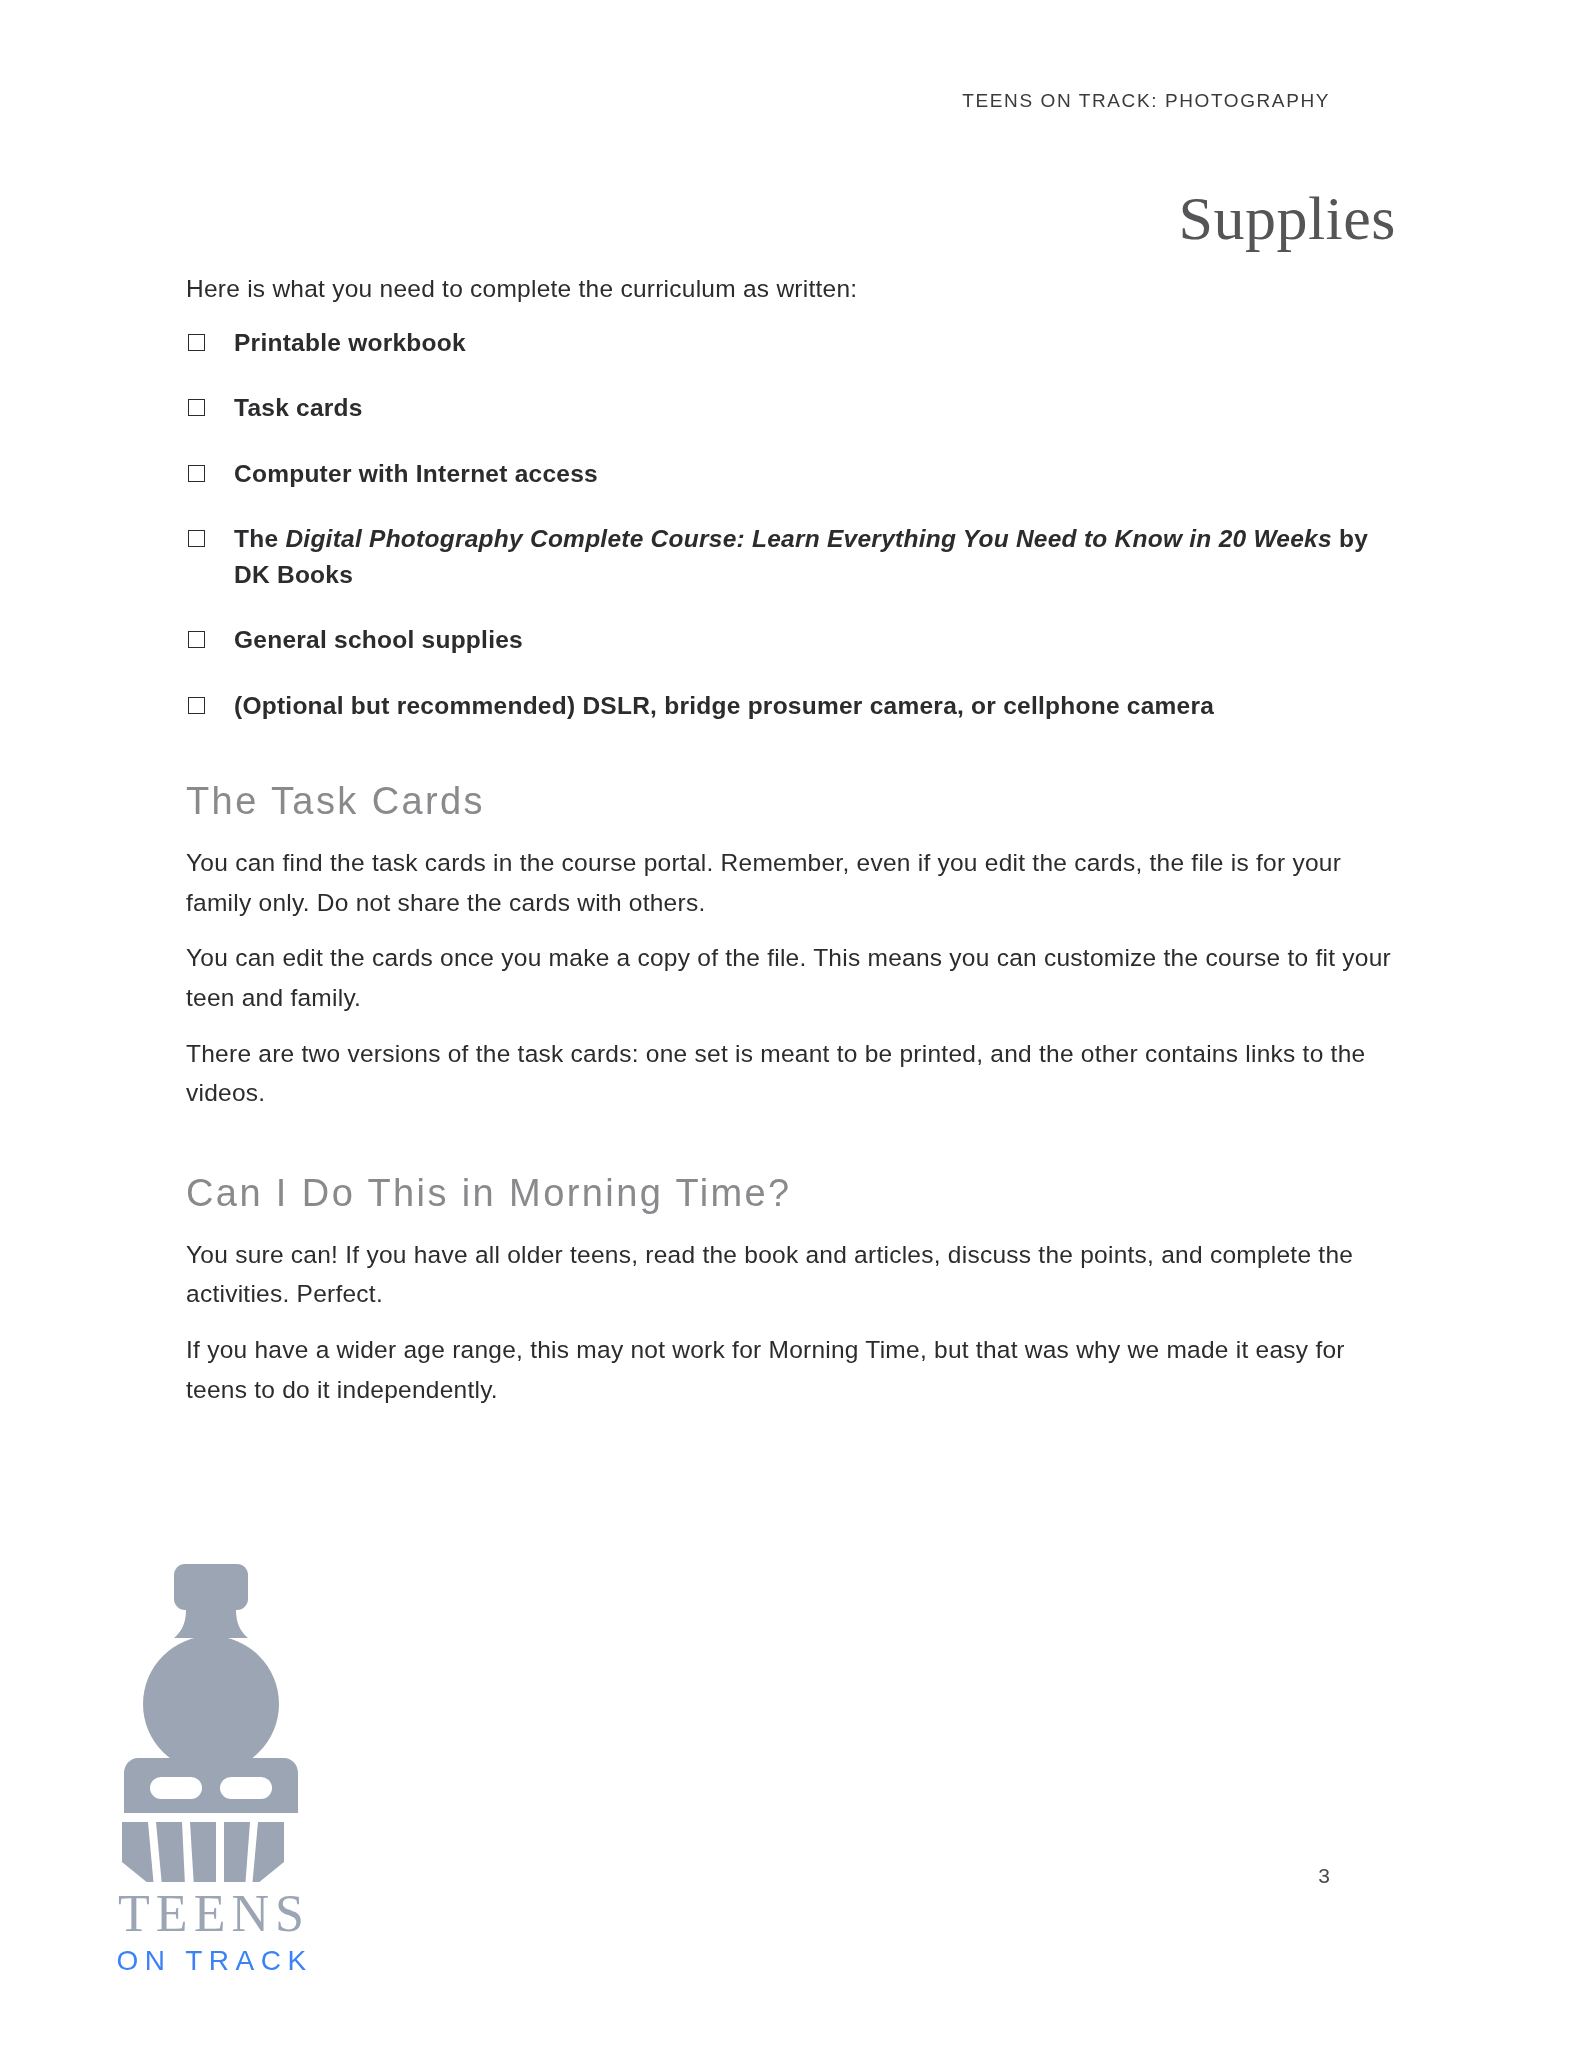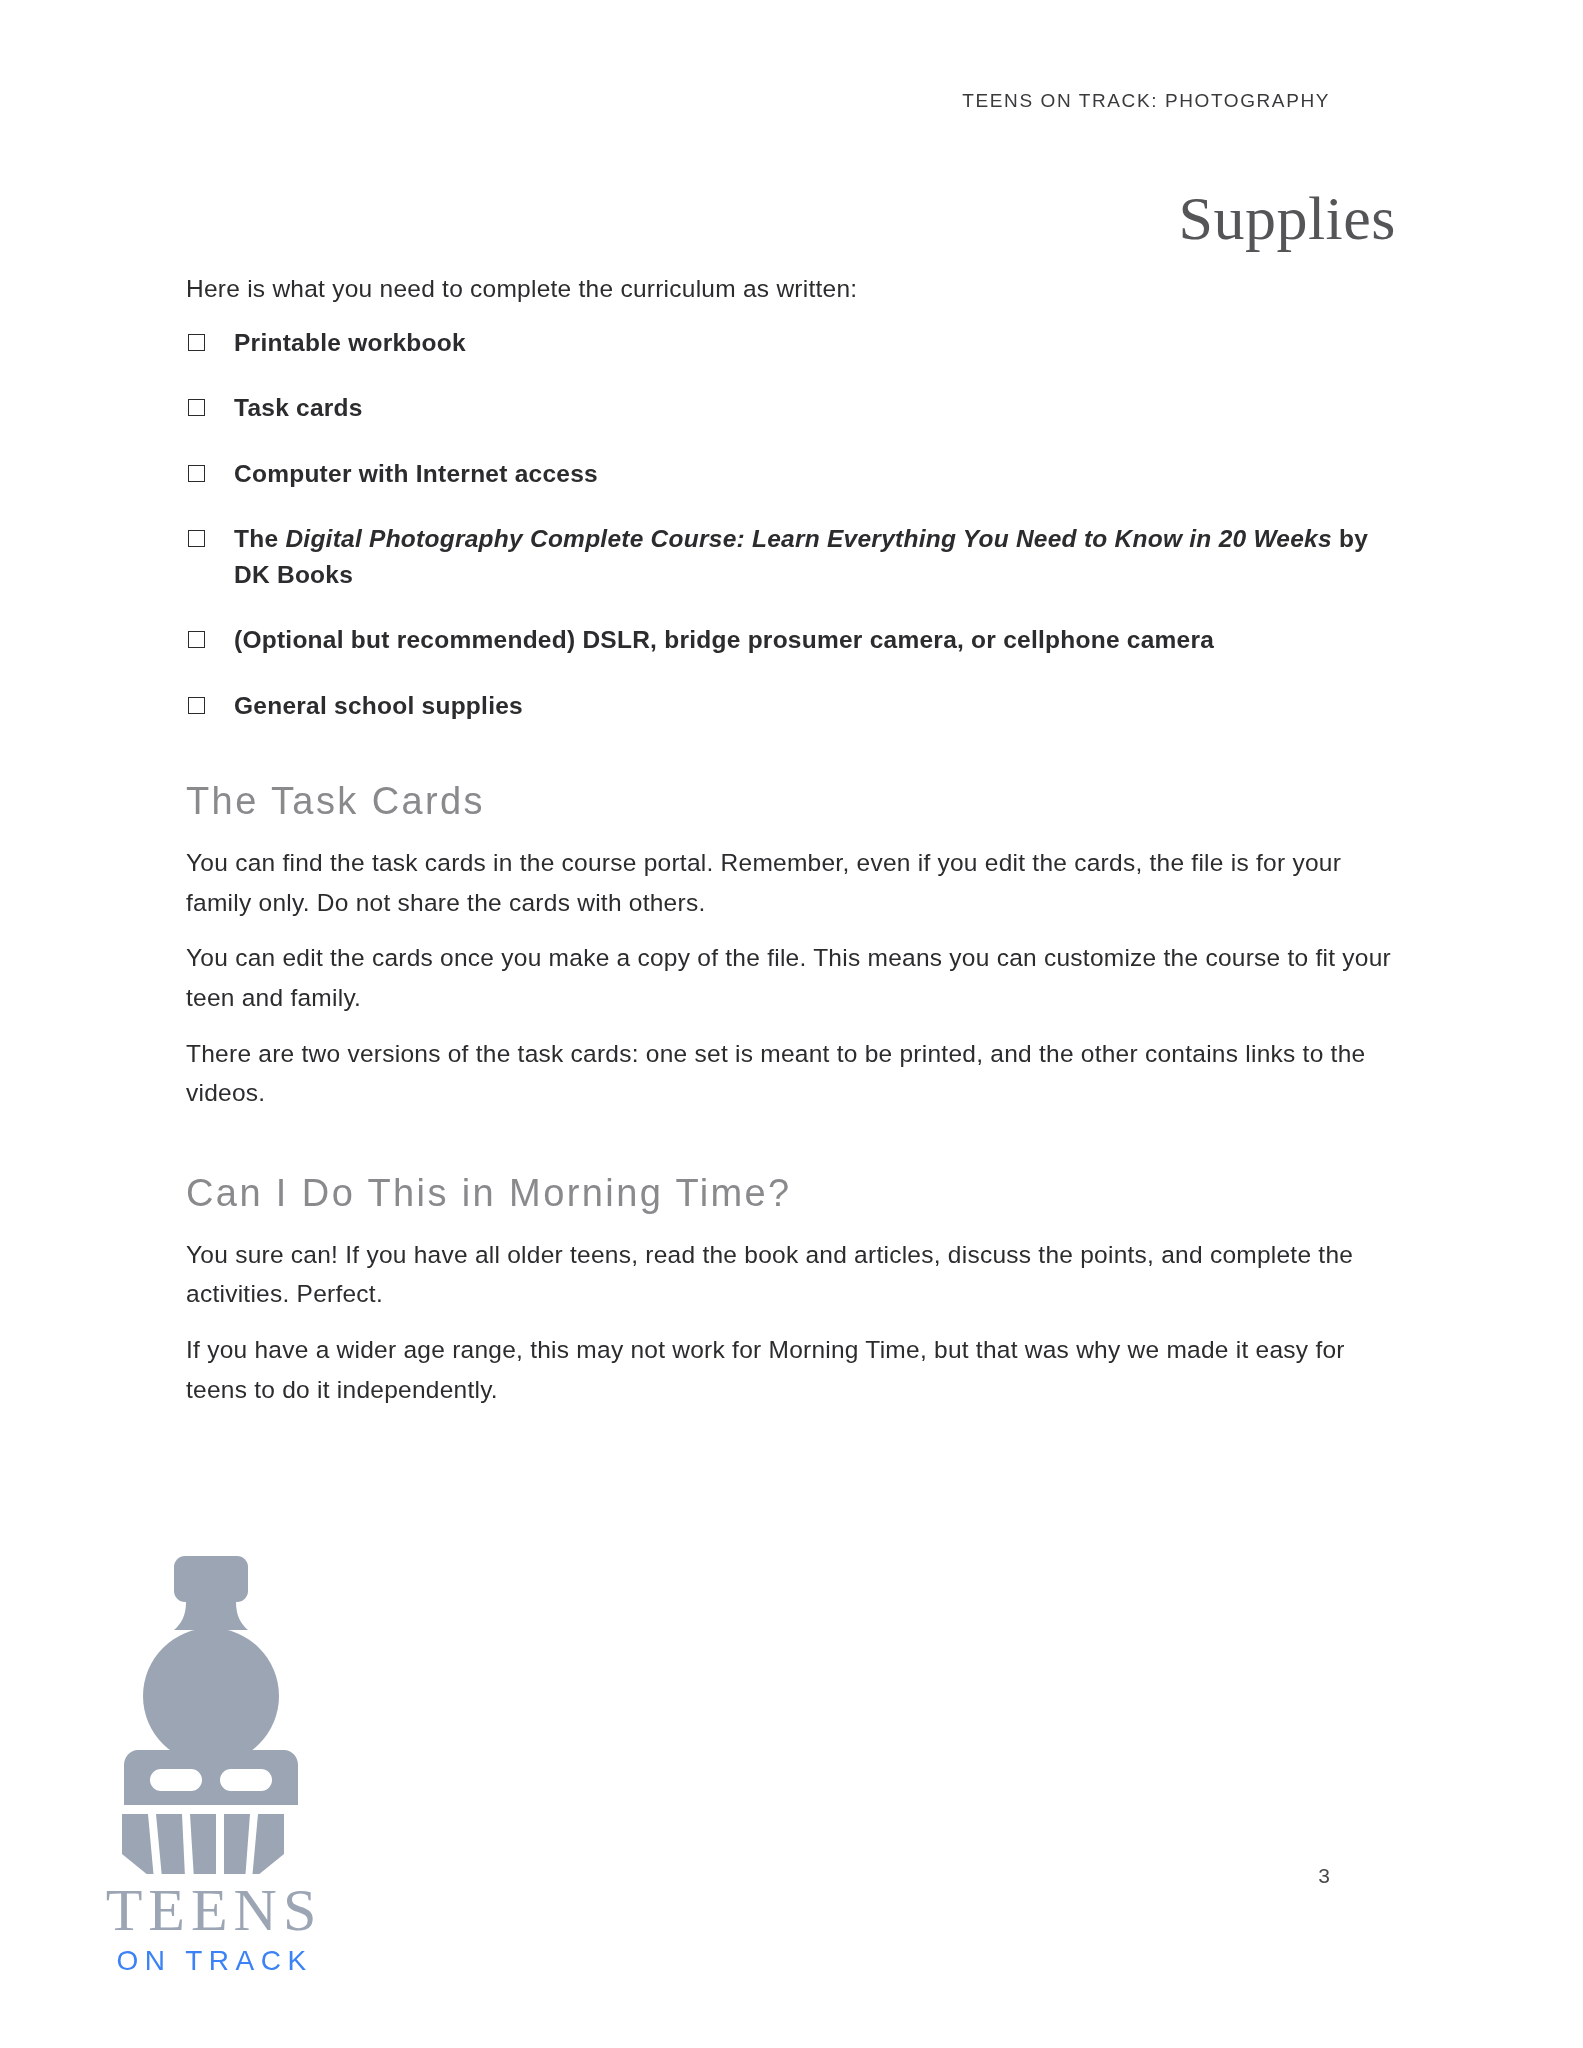--- a/index.html
+++ b/index.html
@@ -126,21 +126,21 @@
     text-align: center;
   }
   .logo-mark {
     display: block;
     margin: 0 auto;
   }
   .logo-word-main {
     display: block;
     font-family: "Liberation Serif", "DejaVu Serif", serif;
     font-weight: 400;
-    font-size: 60px;
+    font-size: 52px;
     line-height: 1.0;
     letter-spacing: 6px;
     color: #9ba5b4;
     margin-top: 6px;
     padding-left: 6px;
   }
   .logo-word-sub {
     display: block;
     font-family: "Liberation Sans", sans-serif;
     font-weight: 300;
@@ -187,25 +187,25 @@
       </li>
       <li>
         <span class="checkbox"></span>
         <span>Computer with Internet access</span>
       </li>
       <li>
         <span class="checkbox"></span><span>The </span><span class="em">Digital Photography Complete Course: Learn Everything You Need to Know in 20 Weeks</span><span> by DK Books</span>
       </li>
       <li>
         <span class="checkbox"></span>
+        <span>General school supplies</span>
+      </li>
+      <li>
+        <span class="checkbox"></span>
         <span>(Optional but recommended) DSLR, bridge prosumer camera, or cellphone camera</span>
-      </li>
-      <li>
-        <span class="checkbox"></span>
-        <span>General school supplies</span>
       </li>
     </ul>
 
     <h2 class="section-heading">The Task Cards</h2>
     <div class="para-block">
       <p class="body-text">You can find the task cards in the course portal. Remember, even if you edit the cards, the file is for your family only. Do not share the cards with others.</p>
       <p class="body-text">You can edit the cards once you make a copy of the file. This means you can customize the course to fit your teen and family.</p>
       <p class="body-text"> There are two versions of the task cards: one set is meant to be printed, and the other contains links to the videos.</p>
     </div>
 

